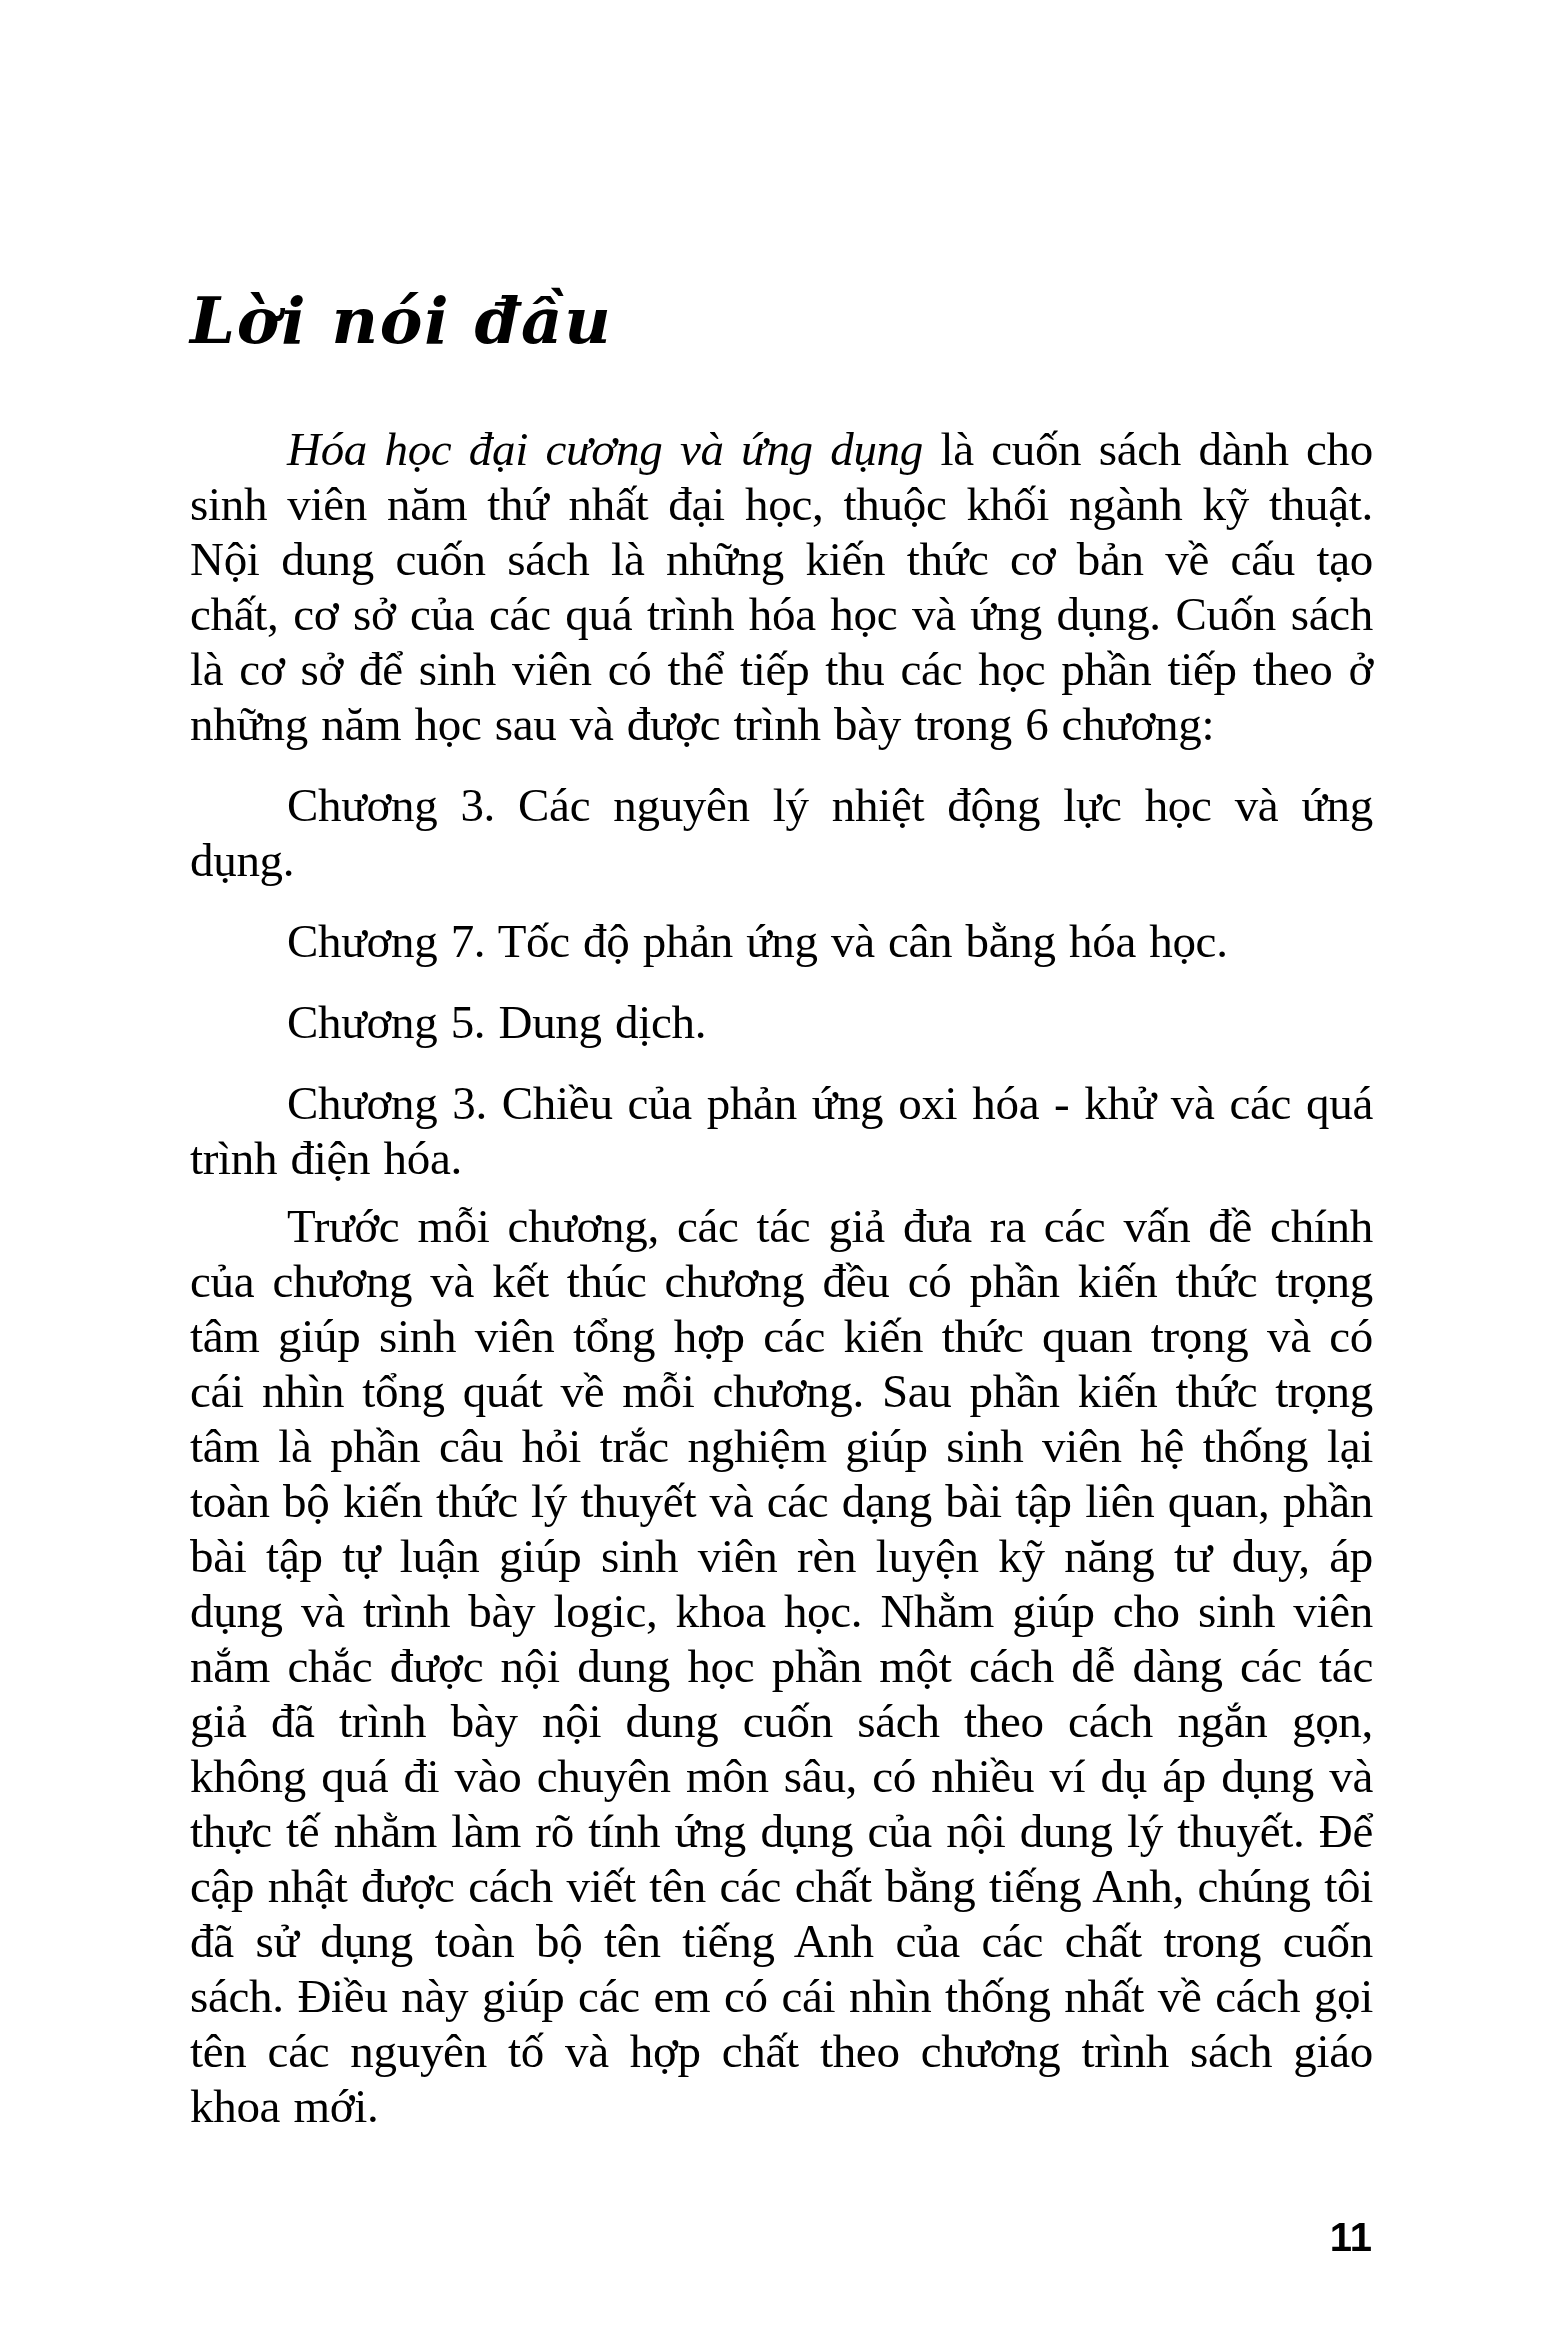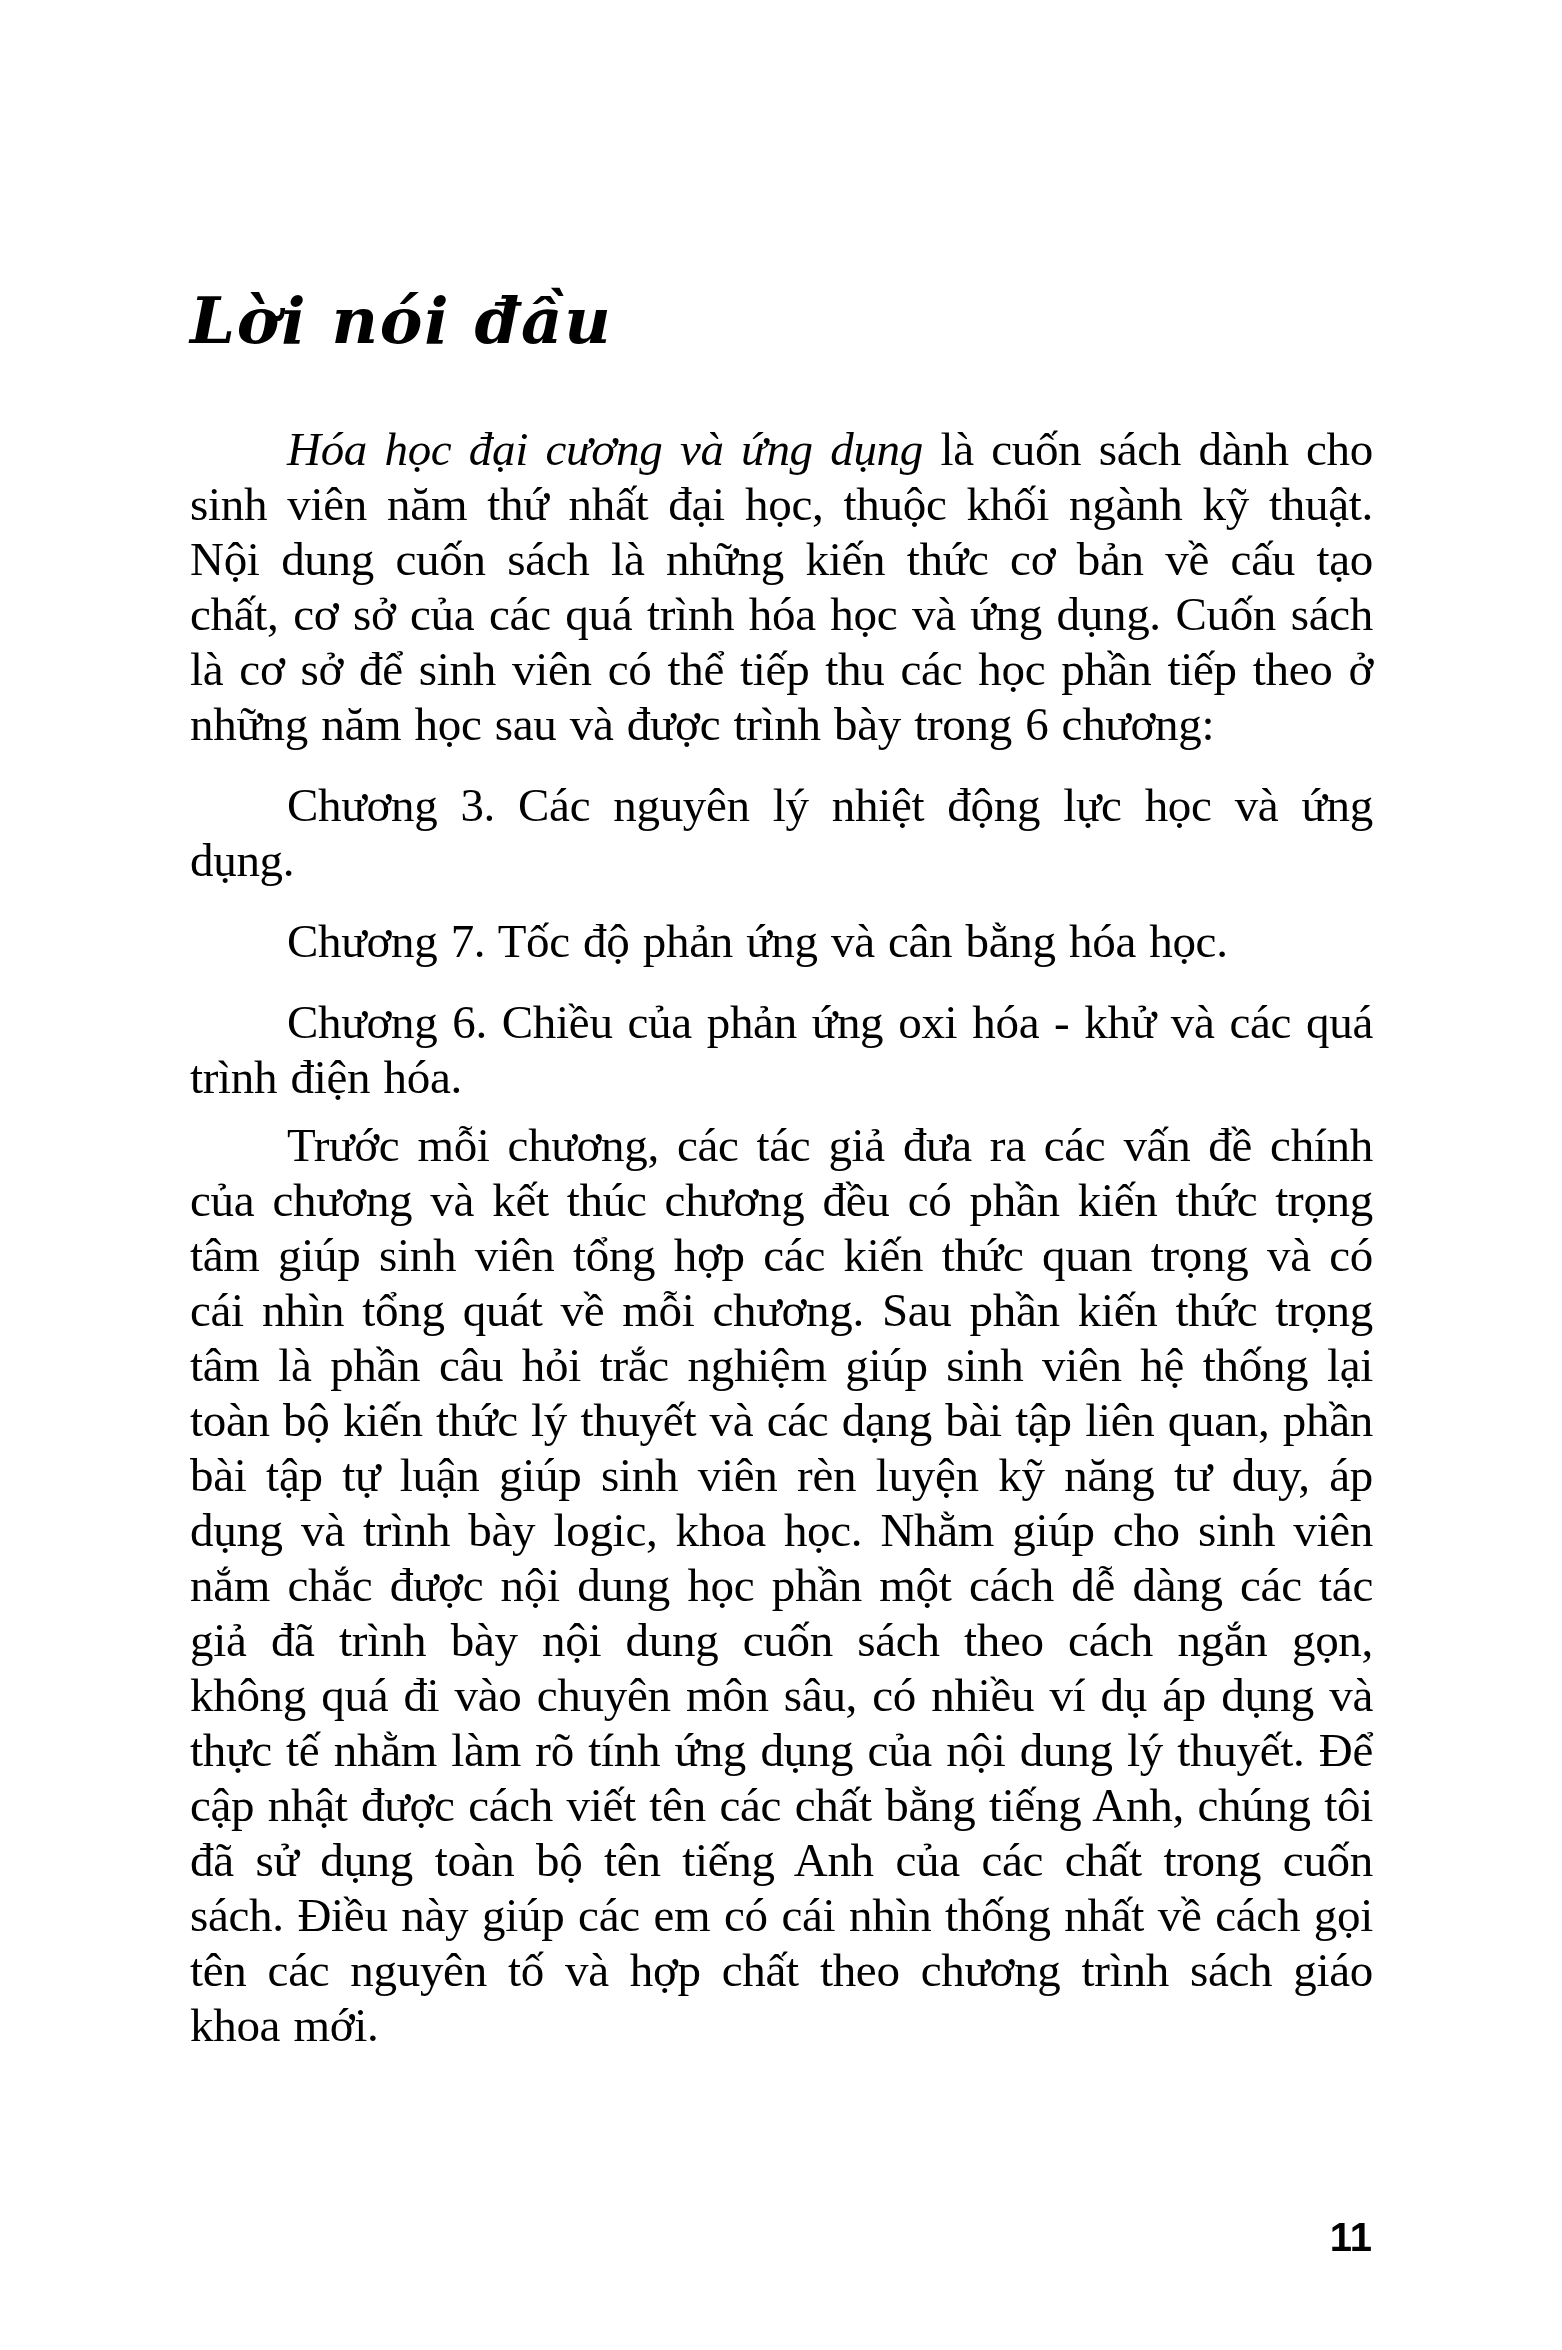--- a/index.html
+++ b/index.html
@@ -70,22 +70,23 @@
     <h1 class="title">Lời nói đầu</h1>
 
     <p class="para indent"><span class="book-title-italic">Hóa học đại cương và ứng dụng</span><span> là cuốn sách dành cho sinh viên năm thứ nhất đại học, thuộc khối ngành kỹ thuật. Nội dung cuốn sách là những kiến thức cơ bản về cấu tạo chất, cơ sở của các quá trình hóa học và ứng dụng. Cuốn sách là cơ sở để sinh viên có thể tiếp thu các học phần tiếp theo ở những năm học sau và được trình bày trong 6 chương:</span></p>
 
 
 
     <p class="para indent chapter">Chương 3. Các nguyên lý nhiệt động lực học và ứng dụng.</p>
 
     <p class="para indent chapter">Chương 7. Tốc độ phản ứng và cân bằng hóa học.</p>
 
+    <p class="para indent chapter">Chương 5. Dung dịch.</p>
 
-    <p class="para indent chapter">Chương 6. Chiều của phản ứng oxi hóa - khử và các quá trình điện hóa.</p>
+    <p class="para indent chapter">Chương 3. Chiều của phản ứng oxi hóa - khử và các quá trình điện hóa.</p>
 
     <p class="para indent closing">Trước mỗi chương, các tác giả đưa ra các vấn đề chính của chương và kết thúc chương đều có phần kiến thức trọng tâm giúp sinh viên tổng hợp các kiến thức quan trọng và có cái nhìn tổng quát về mỗi chương. Sau phần kiến thức trọng tâm là phần câu hỏi trắc nghiệm giúp sinh viên hệ thống lại toàn bộ kiến thức lý thuyết và các dạng bài tập liên quan, phần bài tập tự luận giúp sinh viên rèn luyện kỹ năng tư duy, áp dụng và trình bày logic, khoa học. Nhằm giúp cho sinh viên nắm chắc được nội dung học phần một cách dễ dàng các tác giả đã trình bày nội dung cuốn sách theo cách ngắn gọn, không quá đi vào chuyên môn sâu, có nhiều ví dụ áp dụng và thực tế nhằm làm rõ tính ứng dụng của nội dung lý thuyết. Để cập nhật được cách viết tên các chất bằng tiếng Anh, chúng tôi đã sử dụng toàn bộ tên tiếng Anh của các chất trong cuốn sách. Điều này giúp các em có cái nhìn thống nhất về cách gọi tên các nguyên tố và hợp chất theo chương trình sách giáo khoa mới.</p>
 
   </div>
 
   <div class="page-number">11</div>
 </div>
 
 
 </body></html>

